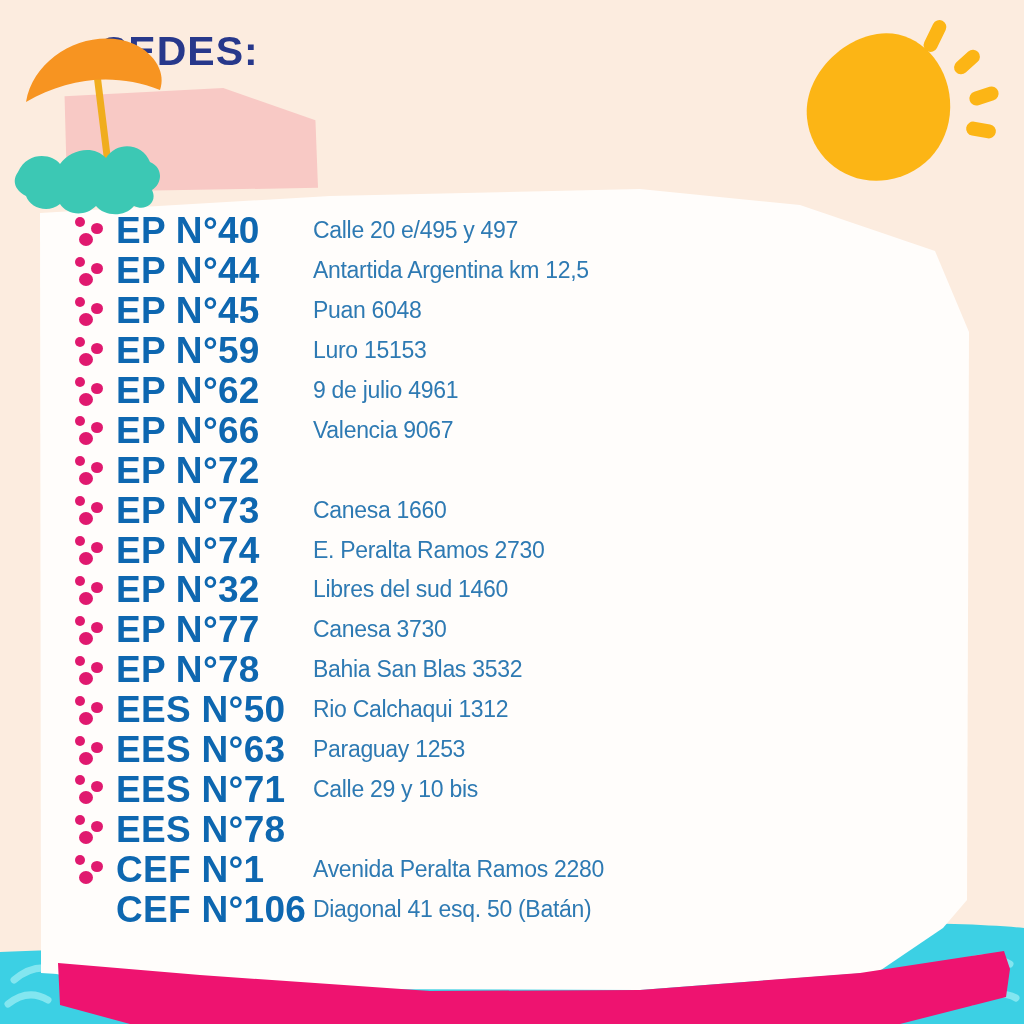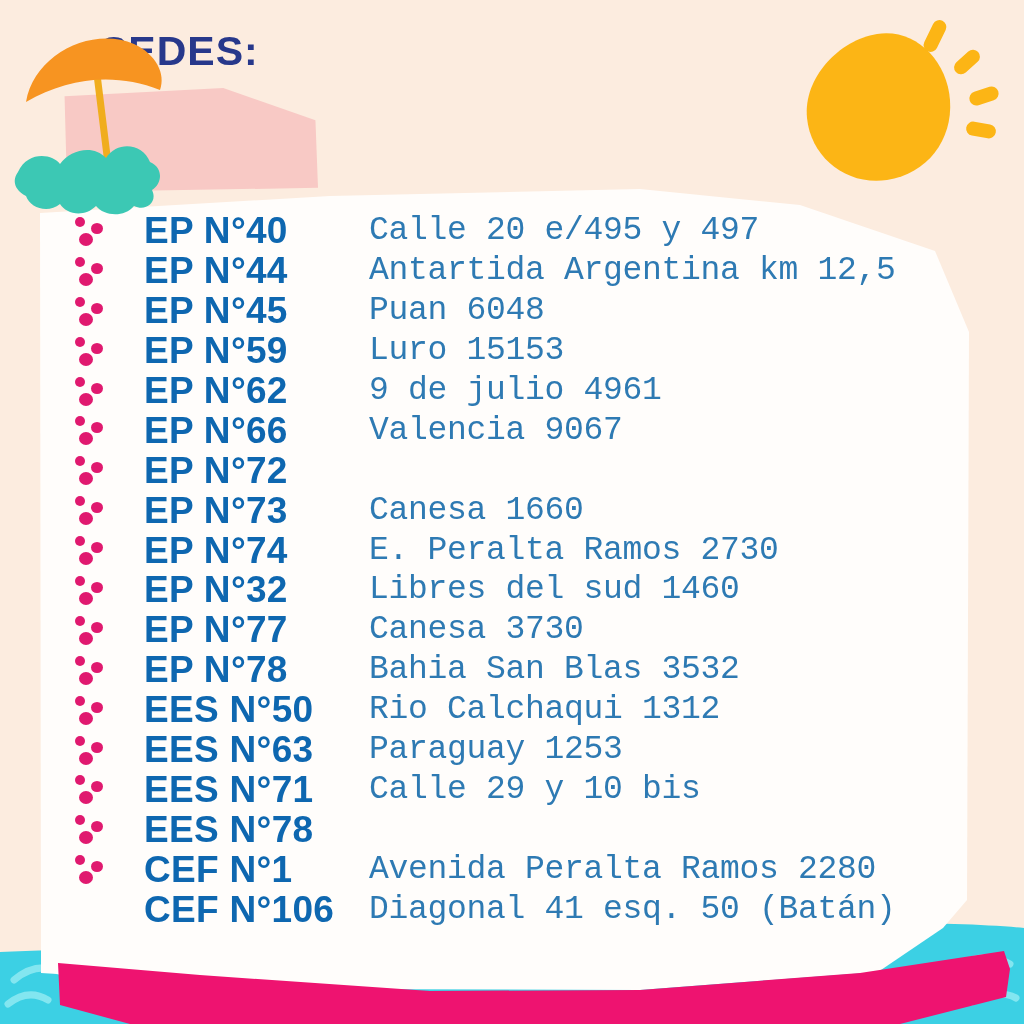--- a/index.html
+++ b/index.html
@@ -47,34 +47,34 @@
   .pole{stroke:var(--pole-yellow,#f0ad1d);stroke-width:7;stroke-linecap:round;fill:none;}
   .base{fill:var(--base-green,#09a778);}
   .wave{fill:var(--wave-teal,#3cc8b4);}
 
   
   .sun-svg{position:absolute;left:795px;top:12px;width:225px;height:185px;z-index:5;}
   .sun-fill{fill:var(--sun-yellow,#fcb515);}
 
   
   .venue-list{position:absolute;left:70px;top:211px;z-index:6;display:flex;flex-direction:column;}
-  .row{height:39.9px;display:flex;align-items:center;gap:28px;}
+  .row{height:39.9px;display:flex;align-items:center;}
   .bullet{position:relative;width:46px;height:34px;flex:0 0 46px;}
   .bullet i{position:absolute;border-radius:50%;background:var(--bullet-magenta,#e0196f);}
   .bullet i:nth-child(1){left:5px;top:3px;width:10px;height:10px;}
   .bullet i:nth-child(2){left:21px;top:9px;width:12px;height:11px;}
   .bullet i:nth-child(3){left:9px;top:19px;width:14px;height:13px;}
   .code{
     min-width:197px;flex:0 0 auto;
     font-size:37px;font-weight:700;letter-spacing:.3px;line-height:1;
     color:var(--code-blue,#0e67b0);white-space:nowrap;
   }
   .addr{
-    font-size:33px;font-weight:400;letter-spacing:-.3px;line-height:1;
-    color:var(--address-blue,#2e7ab3);white-space:nowrap;font-family:Liberation Mono, monospace;
+    font-size:23px;font-weight:400;letter-spacing:-.3px;line-height:1;
+    color:var(--address-blue,#2e7ab3);white-space:nowrap;
   }
 </style>
 </head>
 <body>
 
 <div class="stage">
 
   <svg class="water-svg" viewBox="0 0 1024 124" aria-hidden="true">
     <path class="water-fill" d="M0,52 C150,46 420,36 700,26 C850,21 960,22 1024,28 L1024,124 L0,124 Z"></path>
     <path class="water-line" d="M14,80 q26,-22 54,-4"></path>

